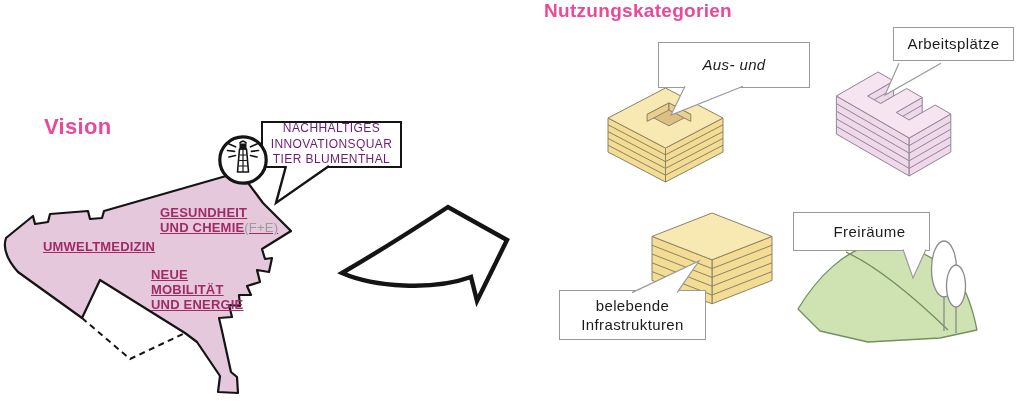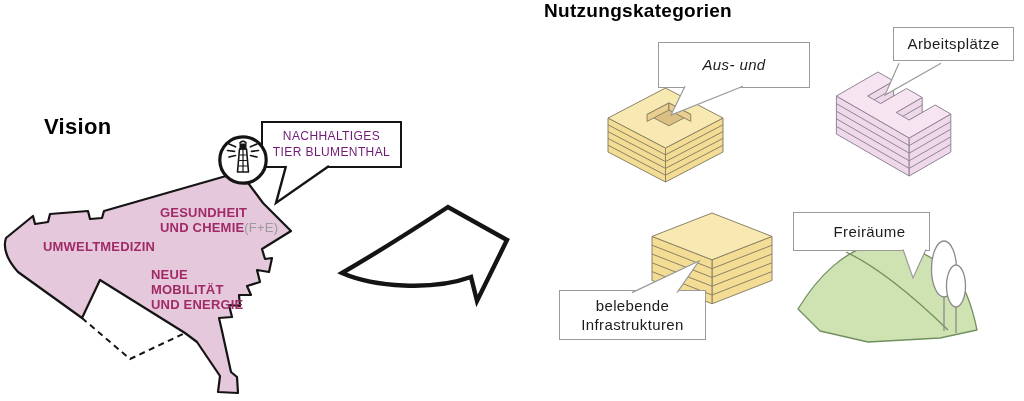--- a/index.html
+++ b/index.html
@@ -2,24 +2,24 @@
 <html><head>
 <meta charset="utf-8">
 <style>
   html,body{margin:0;padding:0;background:#fff;}
   #stage{
     position:relative;width:1024px;height:401px;overflow:hidden;background:#fff;
     font-family:"Liberation Sans",sans-serif;
   }
   svg{position:absolute;left:0;top:0;}
   .abs{position:absolute;}
-  .h1{font-weight:bold;color:#000000;letter-spacing:.3px;}
+  .h1{font-weight:bold;color:#ec4899;letter-spacing:.3px;}
   .h1.vision{left:44px;top:114px;font-size:22px;}
   .h1.nutz{left:544px;top:0px;font-size:19px;}
-  .zone{color:#a12a66;font-weight:bold;font-size:13px;line-height:1.15;letter-spacing:.2px;white-space:nowrap;}
+  .zone{color:#a12a66;font-weight:bold;font-size:13px;line-height:1.15;letter-spacing:.2px;white-space:nowrap;text-decoration:underline;}
   .zone .fe{color:#9b9b9b;font-weight:normal;}
   .label-box{
     box-sizing:border-box;background:#fff;border:1.2px solid #9a9a9a;
     display:flex;flex-direction:column;align-items:center;justify-content:center;
     font-size:15px;color:#1c1c1c;letter-spacing:.4px;line-height:1.3;text-align:center;
   }
   .callout-box{
     box-sizing:border-box;background:#fff;border:2.5px solid #141414;
     display:flex;flex-direction:column;align-items:center;justify-content:center;
     font-size:12px;color:#701a75;letter-spacing:.4px;line-height:1.28;text-align:center;
@@ -122,20 +122,21 @@
       <div>UMWELTMEDIZIN</div>
     </div>
     <div class="abs zone" style="left:151px;top:268px;">
       <div>NEUE</div>
       <div>MOBILITÄT</div>
       <div>UND ENERGIE</div>
     </div>
 
     <div class="abs callout-box" style="left:261px;top:121px;width:141px;height:47px;">
       <div>NACHHALTIGES</div>
+      <div>INNOVATIONSQUAR</div>
       <div>TIER BLUMENTHAL</div>
     </div>
 
     <div class="abs label-box" style="left:658px;top:42px;width:152px;height:46px;font-style:italic;">
       <div>Aus- und</div>
     </div>
     <div class="abs label-box" style="left:893px;top:27px;width:121px;height:34px;">
       <div>Arbeitsplätze</div>
     </div>
     <div class="abs label-box" style="left:559px;top:290px;width:147px;height:50px;">

